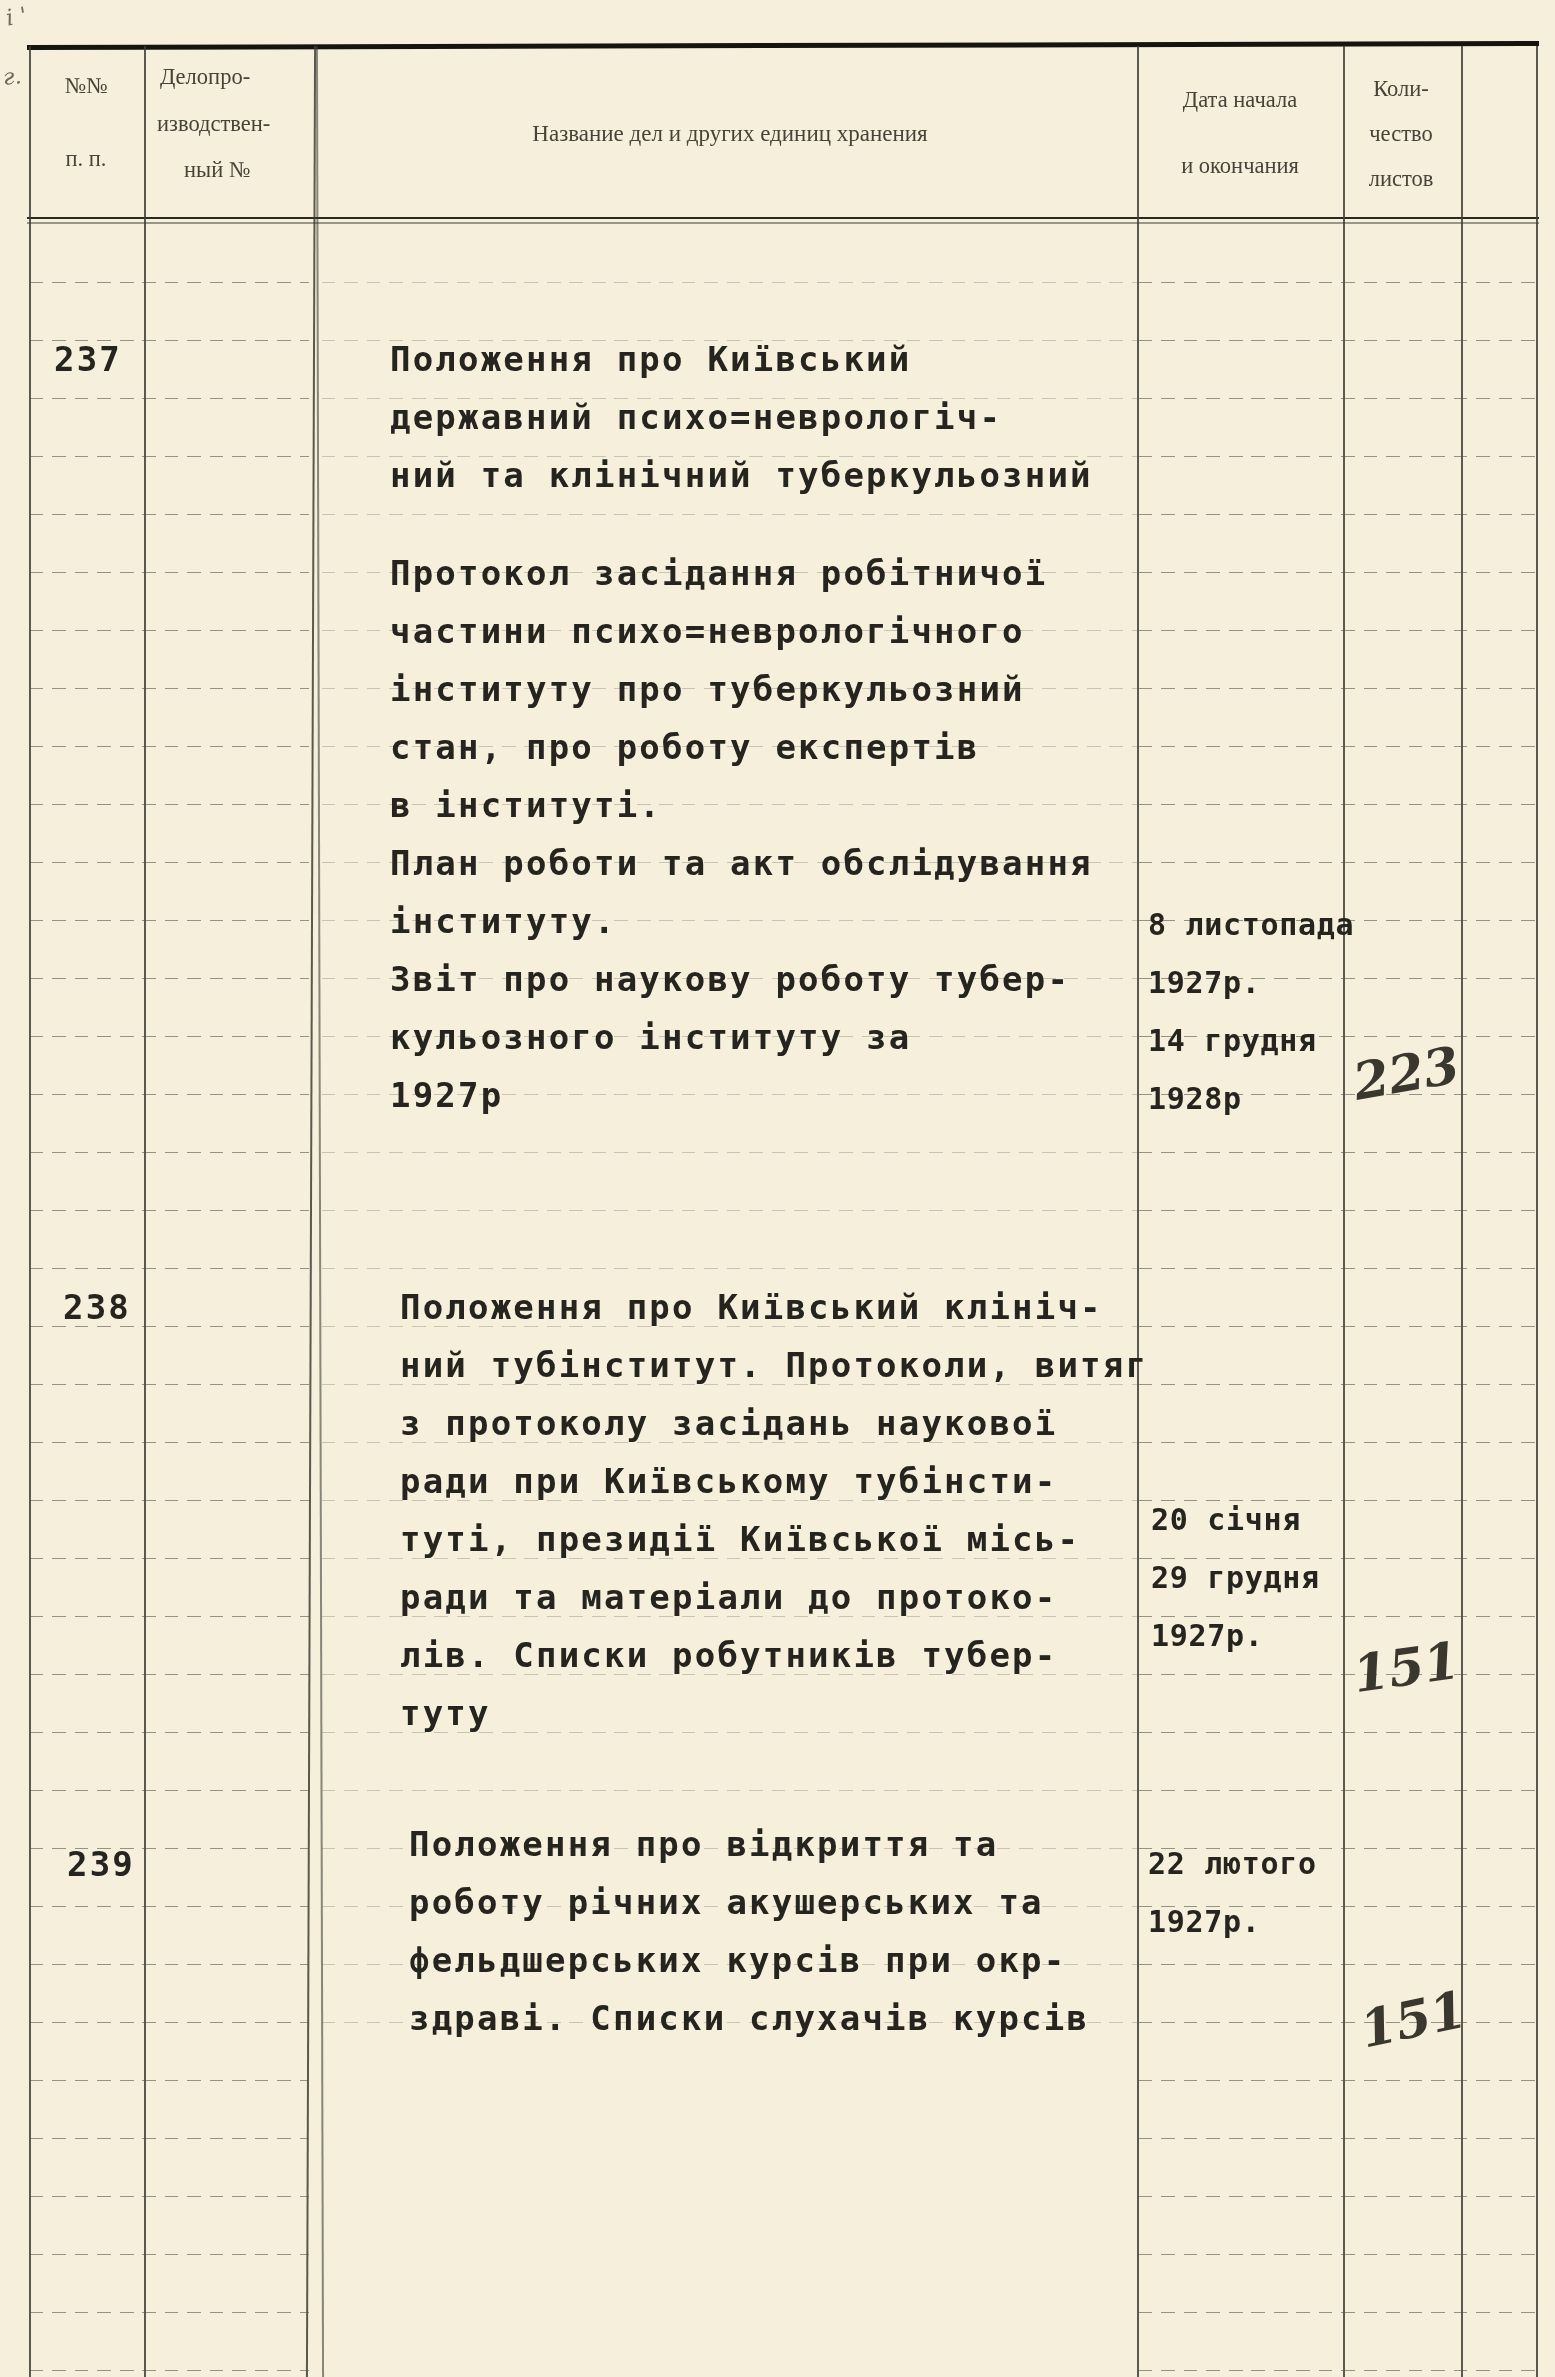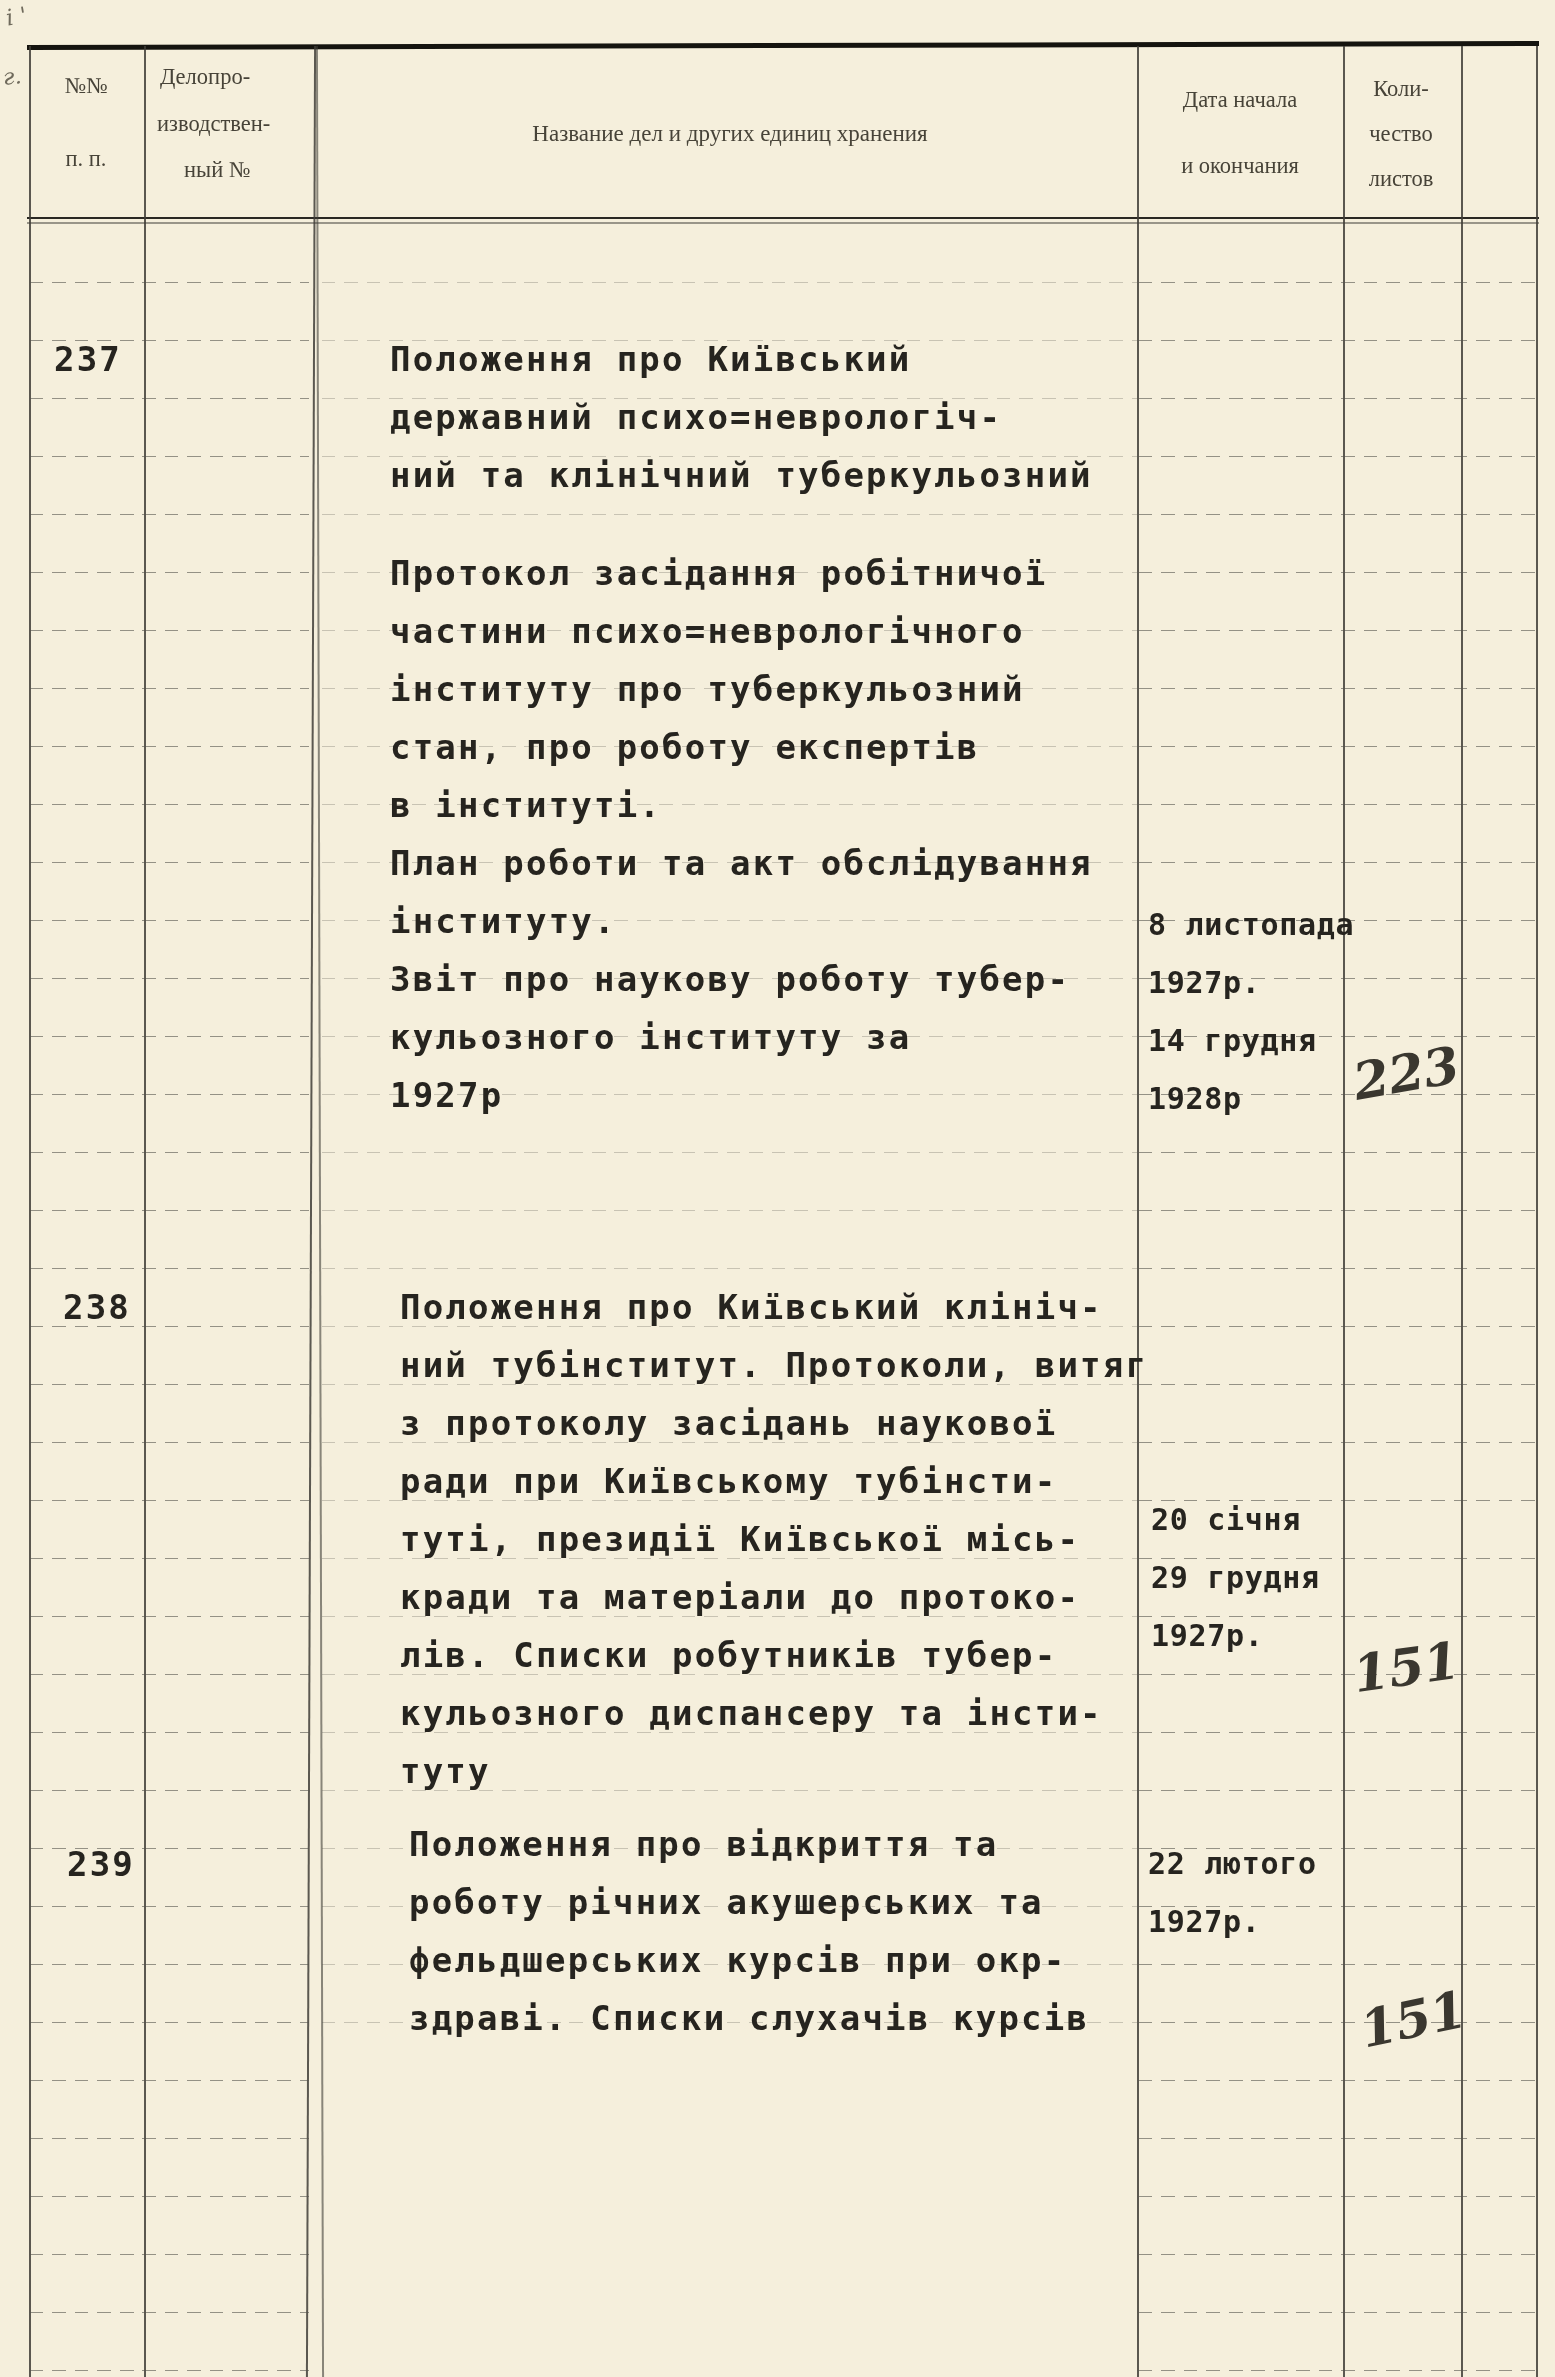--- a/index.html
+++ b/index.html
@@ -163,23 +163,22 @@
   <div class="hand" style="left:1353px;top:1043px;transform:rotate(-10deg);">223</div>
 
   <div class="block tw" style="left:63px;top:1278px;">238</div>
 
   <div class="block tw" style="left:400px;top:1278px;">
     <div>Положення про Київський клініч-</div>
     <div>ний тубінститут. Протоколи, витяг</div>
     <div>з протоколу засідань наукової</div>
     <div>ради при Київському тубінсти-</div>
     <div>туті, президії Київської місь-</div>
-    <div>кради та матеріали до протоко-</div>
+    <div>ради та матеріали до протоко-</div>
     <div>лів. Списки робутників тубер-</div>
-    <div>кульозного диспансеру та інсти-</div>
     <div>туту</div>
   </div>
 
   <div class="block tw-small" style="left:1151px;top:1491px;">
     <div>20 січня</div>
     <div>29 грудня</div>
     <div>1927р.</div>
   </div>
 
   <div class="hand" style="left:1353px;top:1637px;transform:rotate(-8deg);">151</div>

